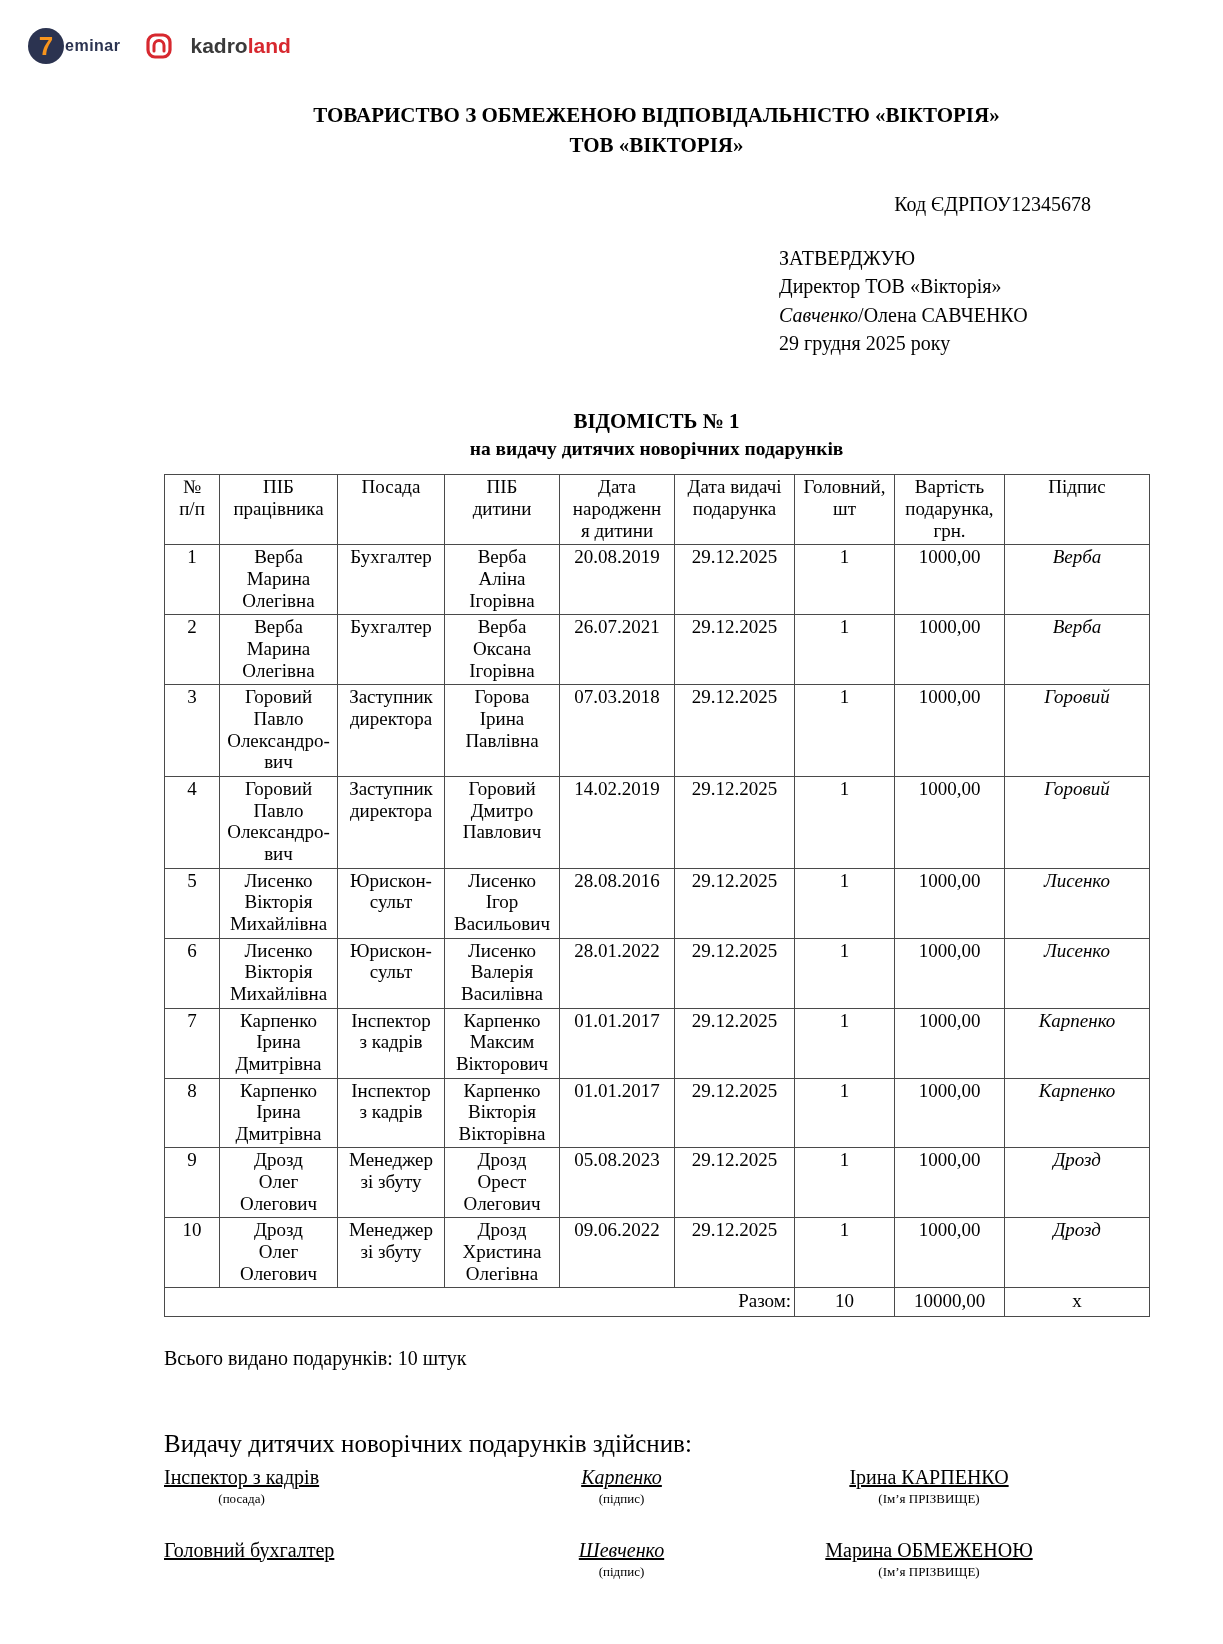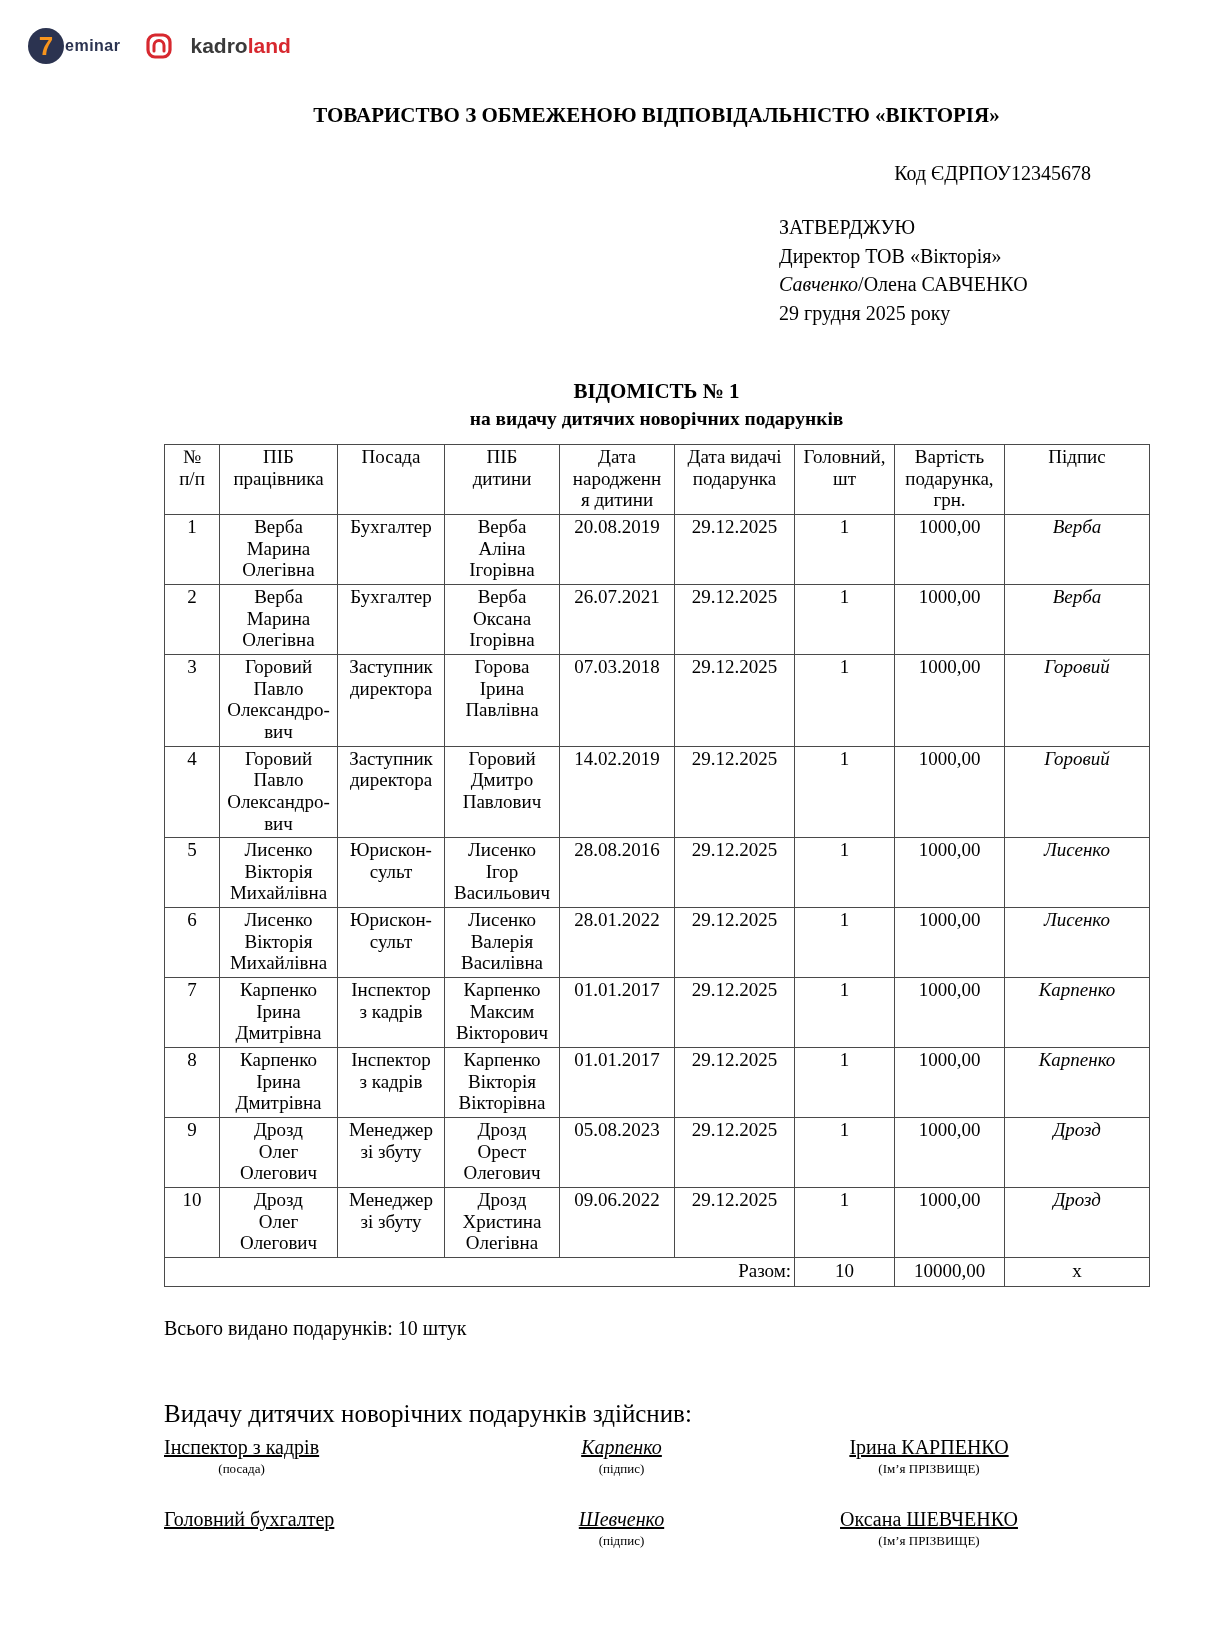--- a/index.html
+++ b/index.html
@@ -85,20 +85,21 @@
       <path d="M8 18 v-5.5 a5 5 0 0 1 10 0 V18" stroke="#d7282f" stroke-width="3" fill="none" stroke-linecap="round"></path>
     </svg>
     <div class="kadro-text"><span>kadro</span><span class="land">land</span></div>
   </div>
 </div>
 
 <div class="content">
 
   <div class="company-title">
     <div>ТОВАРИСТВО З ОБМЕЖЕНОЮ ВІДПОВІДАЛЬНІСТЮ «ВІКТОРІЯ»</div>
+    <div>ТОВ «ВІКТОРІЯ»</div>
   </div>
 
   <div class="edrpou">Код ЄДРПОУ12345678</div>
 
   <div class="approve-block">
     <div>ЗАТВЕРДЖУЮ</div>
     <div>Директор ТОВ «Вікторія»</div>
     <div><span class="italic">Савченко</span><span>/Олена САВЧЕНКО</span></div>
     <div>29 грудня 2025 року</div>
   </div>
@@ -345,19 +346,19 @@
       </span>
     </div>
     <div class="sig-cell">
       <span class="sig-stack">
         <div class="sig-main script">Шевченко</div>
         <div class="sig-label">(підпис)</div>
       </span>
     </div>
     <div class="sig-cell">
       <span class="sig-stack">
-        <div class="sig-main">Оксана ШЕВЧЕНКО</div>
+        <div class="sig-main">Марина ОБМЕЖЕНОЮ</div>
         <div class="sig-label">(Ім’я ПРІЗВИЩЕ)</div>
       </span>
     </div>
   </div>
 
 </div>
 
 </body></html>

